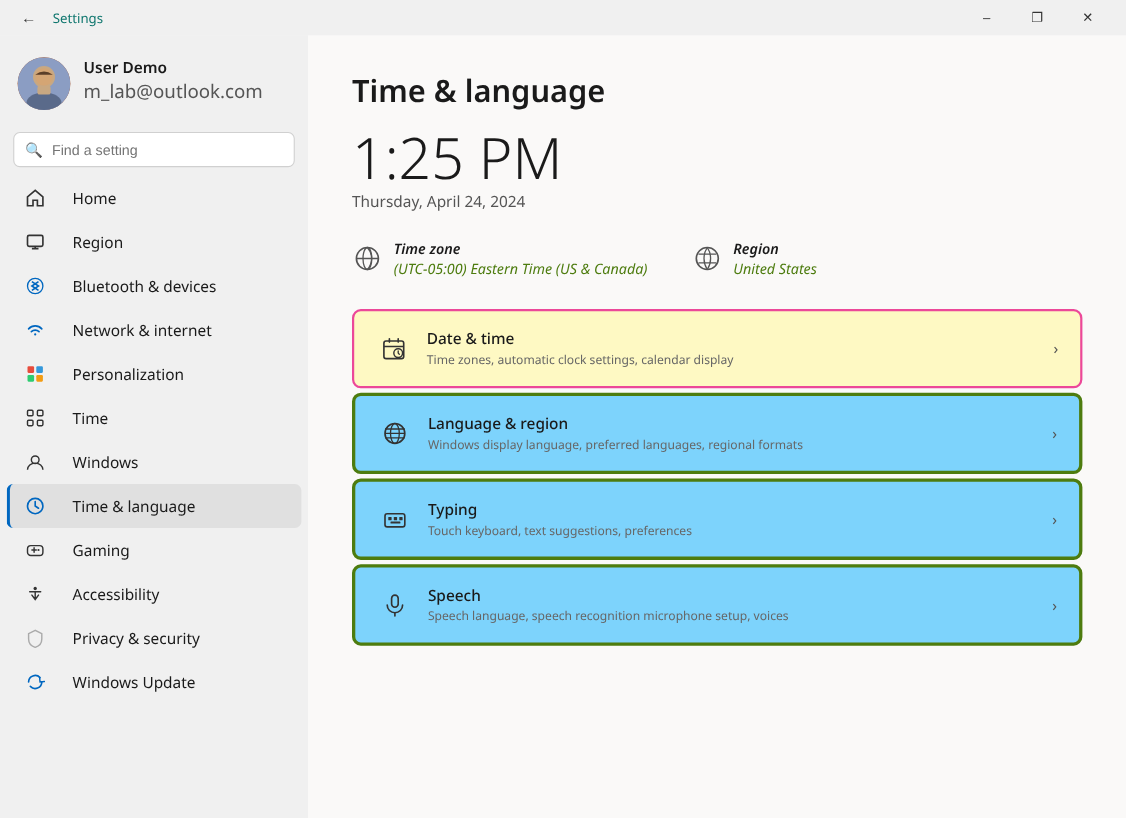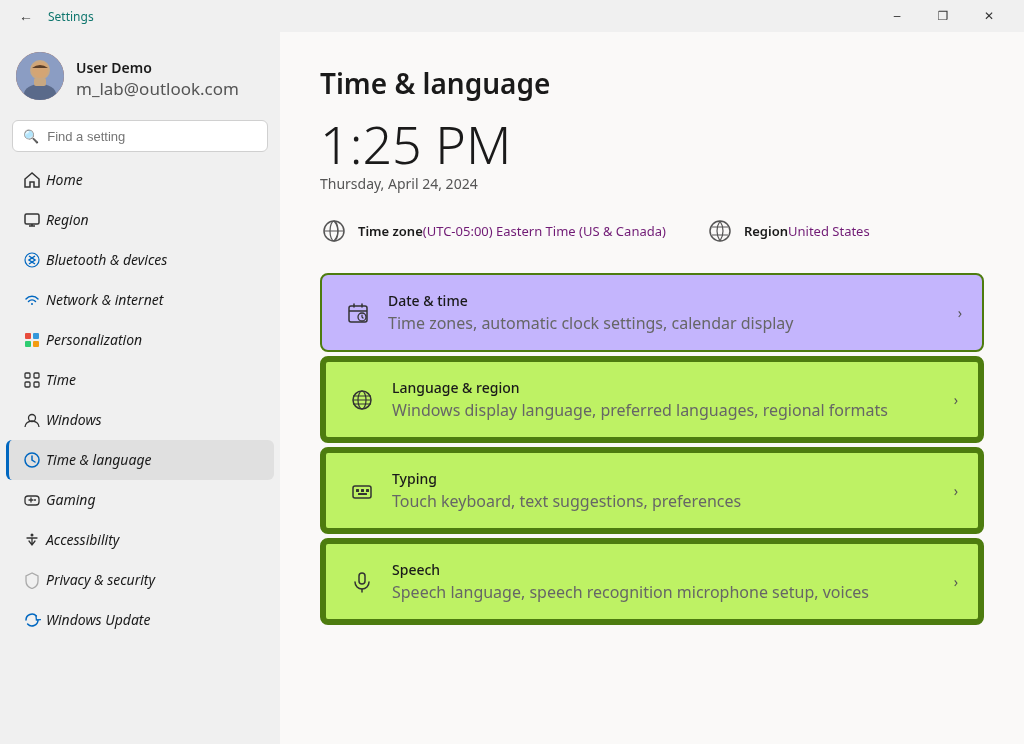--- a/index.html
+++ b/index.html
@@ -69,21 +69,21 @@
       width: 280px;
       background: #f0f0f0;
       display: flex;
       flex-direction: column;
       padding: 12px 0;
       overflow-y: auto;
       flex-shrink: 0;
     }
     .user-section {
       display: flex;
-      align-items: flex-end;
+      align-items: flex-start;
       gap: 12px;
       padding: 8px 16px 16px;
     }
     .avatar {
       width: 48px;
       height: 48px;
       border-radius: 50%;
       background: #a0522d;
       display: flex;
       align-items: center;
@@ -109,28 +109,28 @@
       border: none;
       outline: none;
       font-size: 13px;
       background: transparent;
       flex: 1;
       color: #555;
     }
     .search-icon { color: #555; font-size: 13px; }
     .nav-item {
       display: flex;
-      gap: 4px;
+      align-items: center;
+      gap: 24px;
       padding: 10px 16px;
       cursor: pointer;
       border-radius: 6px;
       margin: 0 6px;
       font-size: 14px;
       color: #1a1a1a;
-      font-style: italic;
     }
     .nav-item.active {
       background: #e0e0e0;
       border-left: 3px solid #0067c0;
       padding-left: 13px;
     }
     .nav-icon {
       width: 20px;
       height: 20px;
       display: flex;
@@ -174,51 +174,51 @@
       gap: 10px;
     }
     .info-icon {
       width: 28px;
       height: 28px;
       display: flex;
       align-items: center;
       justify-content: center;
       color: #555;
     }
-    .info-text { display: flex; flex-direction: row; }
+    .info-text { display: flex; flex-direction: column; font-style: italic; }
     .info-label { font-size: 13px; font-weight: 600; color: #1a1a1a; }
-    .info-value { font-size: 13px; color: #701a75; }
+    .info-value { font-size: 13px; color: #4d7c0f; }
     .settings-list { display: flex; flex-direction: column; gap: 4px; }
     .settings-item {
       display: flex;
       align-items: center;
-      background: #bef264;
+      background: #7dd3fc;
       border-radius: 8px;
       padding: 16px 20px;
       cursor: pointer;
-      border: 6px solid #4d7c0f;
+      border: 3px solid #4d7c0f;
       transition: background 0.1s;
     }
     .settings-item.highlighted {
-      border: 2px solid #4d7c0f;
-      background: #c4b5fd;
+      border: 2px solid #ec4899;
+      background: #fef9c3;
     }
     .settings-item-icon {
       width: 32px;
       height: 32px;
       display: flex;
       align-items: center;
       justify-content: center;
       margin-right: 14px;
       flex-shrink: 0;
       color: #333;
     }
     .settings-item-text { flex: 1; }
     .settings-item-title { font-size: 14px; font-weight: 500; color: #1a1a1a; }
-    .settings-item-desc { font-size: 16px; color: #666; margin-top: 2px; }
+    .settings-item-desc { font-size: 11px; color: #666; margin-top: 2px; }
     .settings-item-chevron { color: #555; font-size: 14px; }
   </style>
 </head>
 <body>
 
 <div class="title-bar">
   <div class="title-bar-left">
     <button class="back-btn">←</button>
     <span class="title-bar-title">Settings</span>
   </div>

